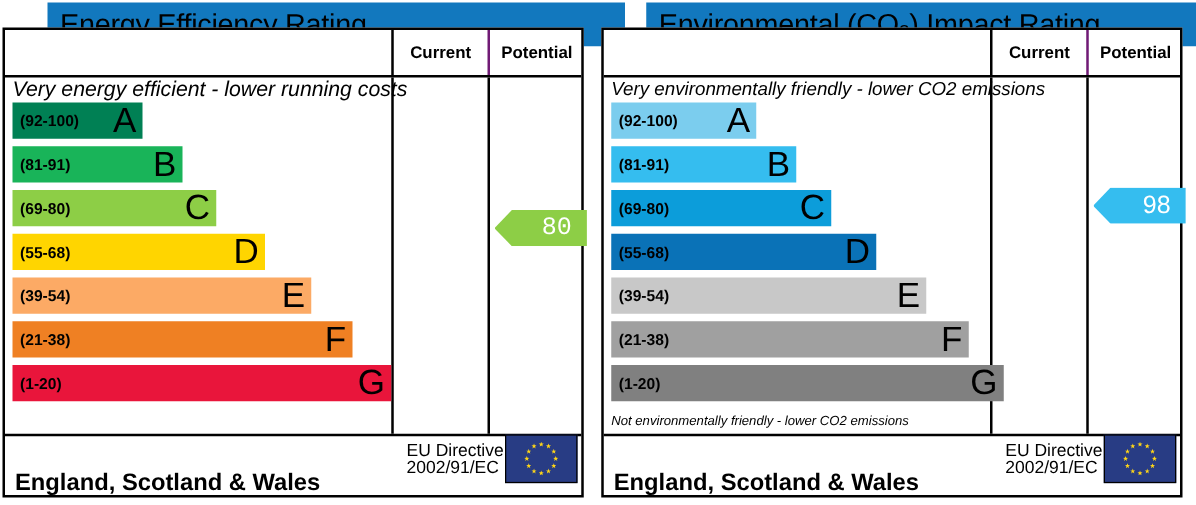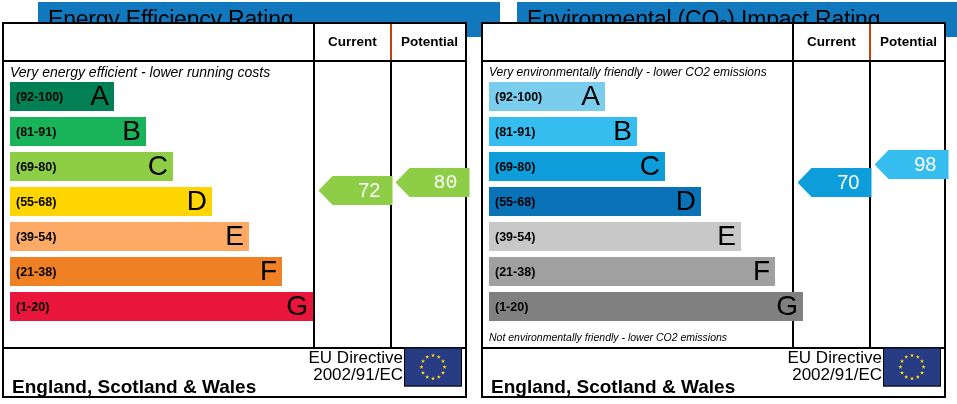--- a/index.html
+++ b/index.html
@@ -42,34 +42,34 @@
     width: 100%; height: 38px;
     border-bottom: 2px solid #000;
   }
   .hdr-cell {
     position: absolute; top: 0; height: 36px;
     line-height: 36px;
     font-weight: bold; font-size: 13.5px;
     text-align: center; color: #000;
   }
   .hdr-current   { left: 309px; width: 77px; border-left: 2px solid #000; }
-  .hdr-potential { left: 386px; width: 77px; border-left: 2px solid #c2410c; }
+  .hdr-potential { left: 386px; width: 77px; border-left: 2px solid #701a75; }
 
   
   .vdiv {
     position: absolute; top: 38px; width: 2px;
     background: #000; height: 285px;
   }
   .vdiv.a { left: 309px; }
   .vdiv.b { left: 386px; }
 
   .caption {
     position: absolute; left: 0; height: 20px;
     line-height: 20px;
-    font-size: 14px; font-style: italic;
+    font-size: 17px; font-style: italic;
     color: #000; padding-left: 6px;
     white-space: nowrap;
   }
   .caption.top { top: 38px; width: 309px; }
   .caption.bot { top: 303px; width: 309px; border-top: 0; }
 
   .sep-line {
     position: absolute; left: 0; width: 100%; height: 2px; background: #000;
   }
   .sep-top { top: 323px; }
@@ -110,21 +110,21 @@
   .footer-name {
     position: absolute; left: 8px; top: 50%;
     transform: translateY(-50%);
     font-size: 19px; font-weight: bold; color: #000;
     white-space: nowrap;
     margin-top: 20px;
   }
   .footer-directive {
     position: absolute; right: 62px; top: 50%;
     transform: translateY(-50%);
-    font-size: 17px; color: #000; text-align: right;
+    font-size: 14px; color: #000; 
     line-height: 1.04; white-space: nowrap;
   }
   .eu-flag {
     position: absolute; right: 3px; top: 50%;
     transform: translateY(-50%);
     width: 58px; height: 39px;
     background: #283c84;
     border: 1px solid #000;
   }
   .eu-flag svg { display: block; width: 100%; height: 100%; }
@@ -172,21 +172,20 @@
         <div class="band" style="top: 175px; width: 272px; background: rgb(239, 128, 35);">
           <span class="range">(21-38)</span>
           <span class="letter">F</span>
         </div>
         <div class="band" style="top: 210px; width: 303px; background: rgb(233, 21, 59);">
           <span class="range">(1-20)</span>
           <span class="letter">G</span>
         </div>
       </div>
 
-      <div class="arrow" style="background: rgb(141, 206, 70); top: 152px; width: 74px; left: 314.5px;">72</div>
       <div class="arrow" style="background: rgb(141, 206, 70); top: 144px; width: 74px; left: 391.5px; font-family: Liberation Mono, monospace;">80</div>
 
       <div class="sep-line sep-top"></div>
 
       <div class="footer">
         <div class="footer-name">England, Scotland &amp; Wales</div>
         <div class="footer-directive">
           <div>EU Directive</div>
           <div>2002/91/EC</div>
         </div>
@@ -216,21 +215,21 @@
     <div class="grid">
 
       <div class="hdr-row">
         <div class="hdr-cell hdr-current">Current</div>
         <div class="hdr-cell hdr-potential">Potential</div>
       </div>
 
       <div class="vdiv a"></div>
       <div class="vdiv b"></div>
 
-      <div class="caption top" style="font-size:12px;">Very environmentally friendly - lower CO2 emissions</div>
+      <div class="caption top" style="font-size:15px;">Very environmentally friendly - lower CO2 emissions</div>
 
       <div class="bands">
         <div class="band" style="top: 0px; width: 116px; background: rgb(123, 205, 238);">
           <span class="range">(92-100)</span>
           <span class="letter">A</span>
         </div>
         <div class="band" style="top: 35px; width: 148px; background: rgb(53, 189, 239);">
           <span class="range">(81-91)</span>
           <span class="letter">B</span>
         </div>
@@ -249,21 +248,20 @@
         <div class="band" style="top: 175px; width: 286px; background: rgb(160, 160, 160);">
           <span class="range">(21-38)</span>
           <span class="letter">F</span>
         </div>
         <div class="band" style="top: 210px; width: 314px; background: rgb(128, 128, 128);">
           <span class="range">(1-20)</span>
           <span class="letter">G</span>
         </div>
       </div>
 
-      <div class="arrow" style="background: rgb(12, 157, 218); top: 144px; width: 74px; left: 314.5px;">70</div>
       <div class="arrow" style="background: rgb(53, 189, 239); top: 126px; width: 74px; left: 391.5px;">98</div>
 
       <div class="caption bot" style="font-size:10.5px;">Not environmentally friendly - lower CO2 emissions</div>
       <div class="sep-line sep-top"></div>
 
       <div class="footer">
         <div class="footer-name">England, Scotland &amp; Wales</div>
         <div class="footer-directive">
           <div>EU Directive</div>
           <div>2002/91/EC</div>

